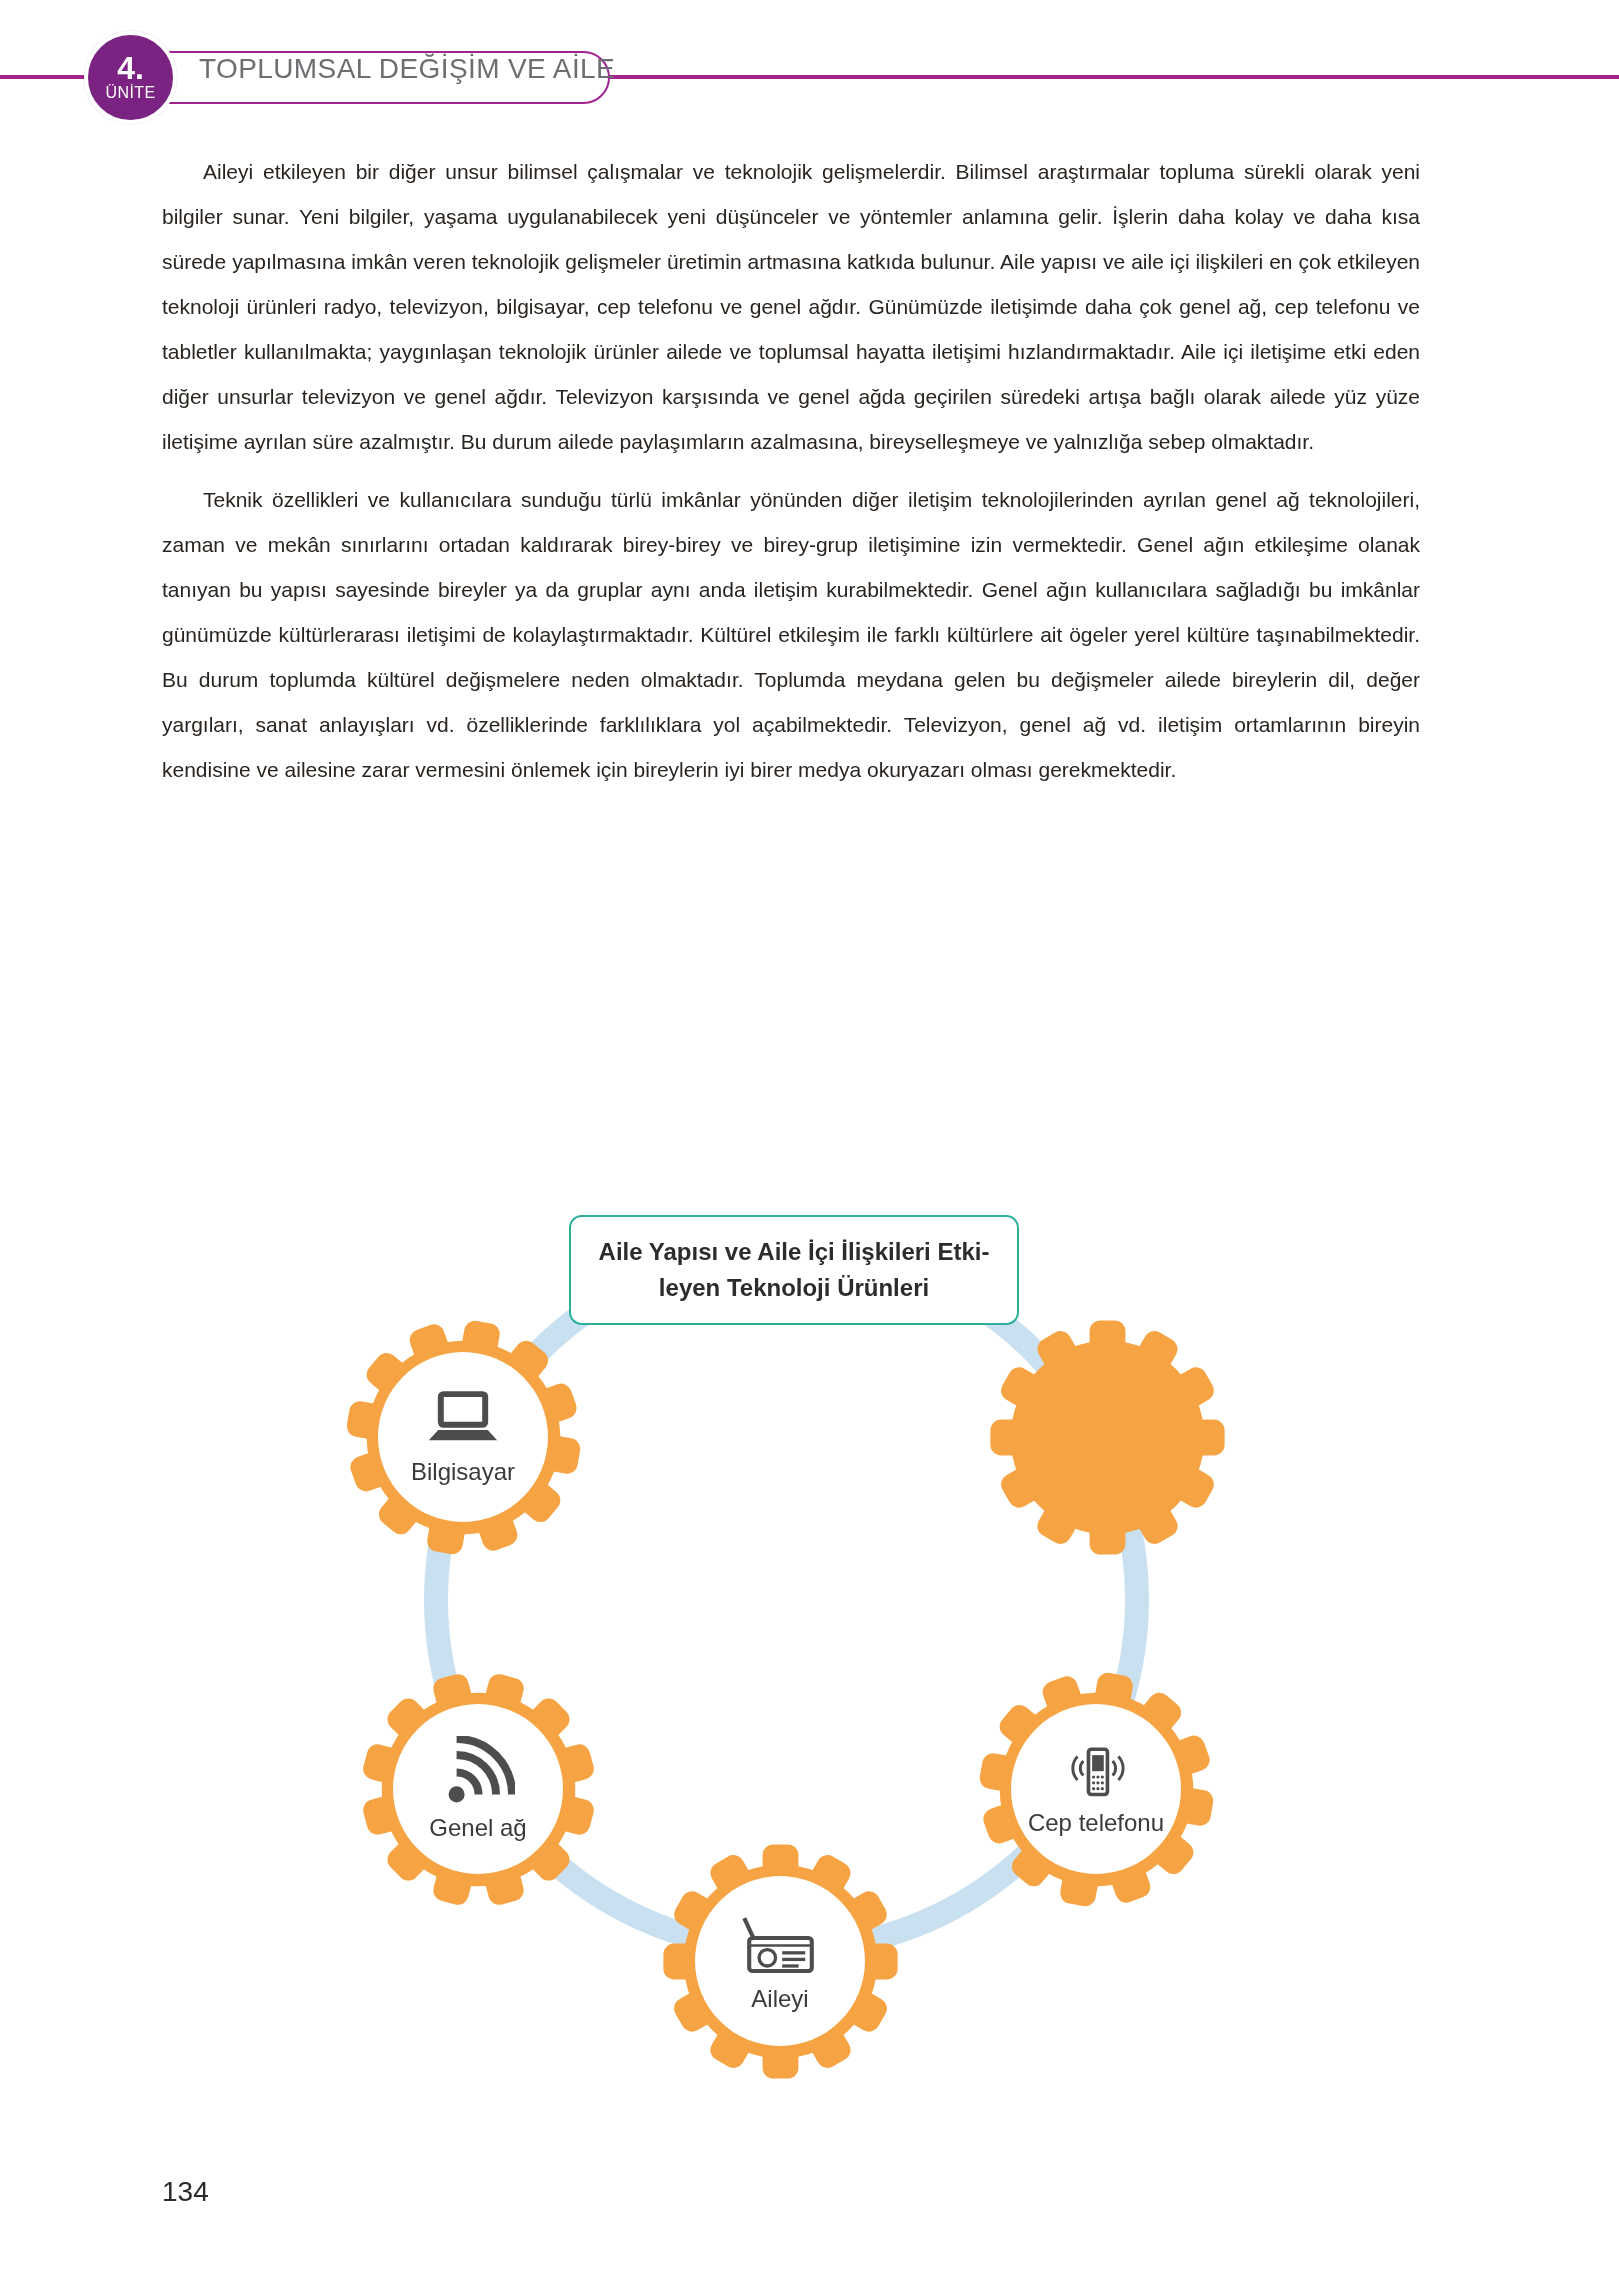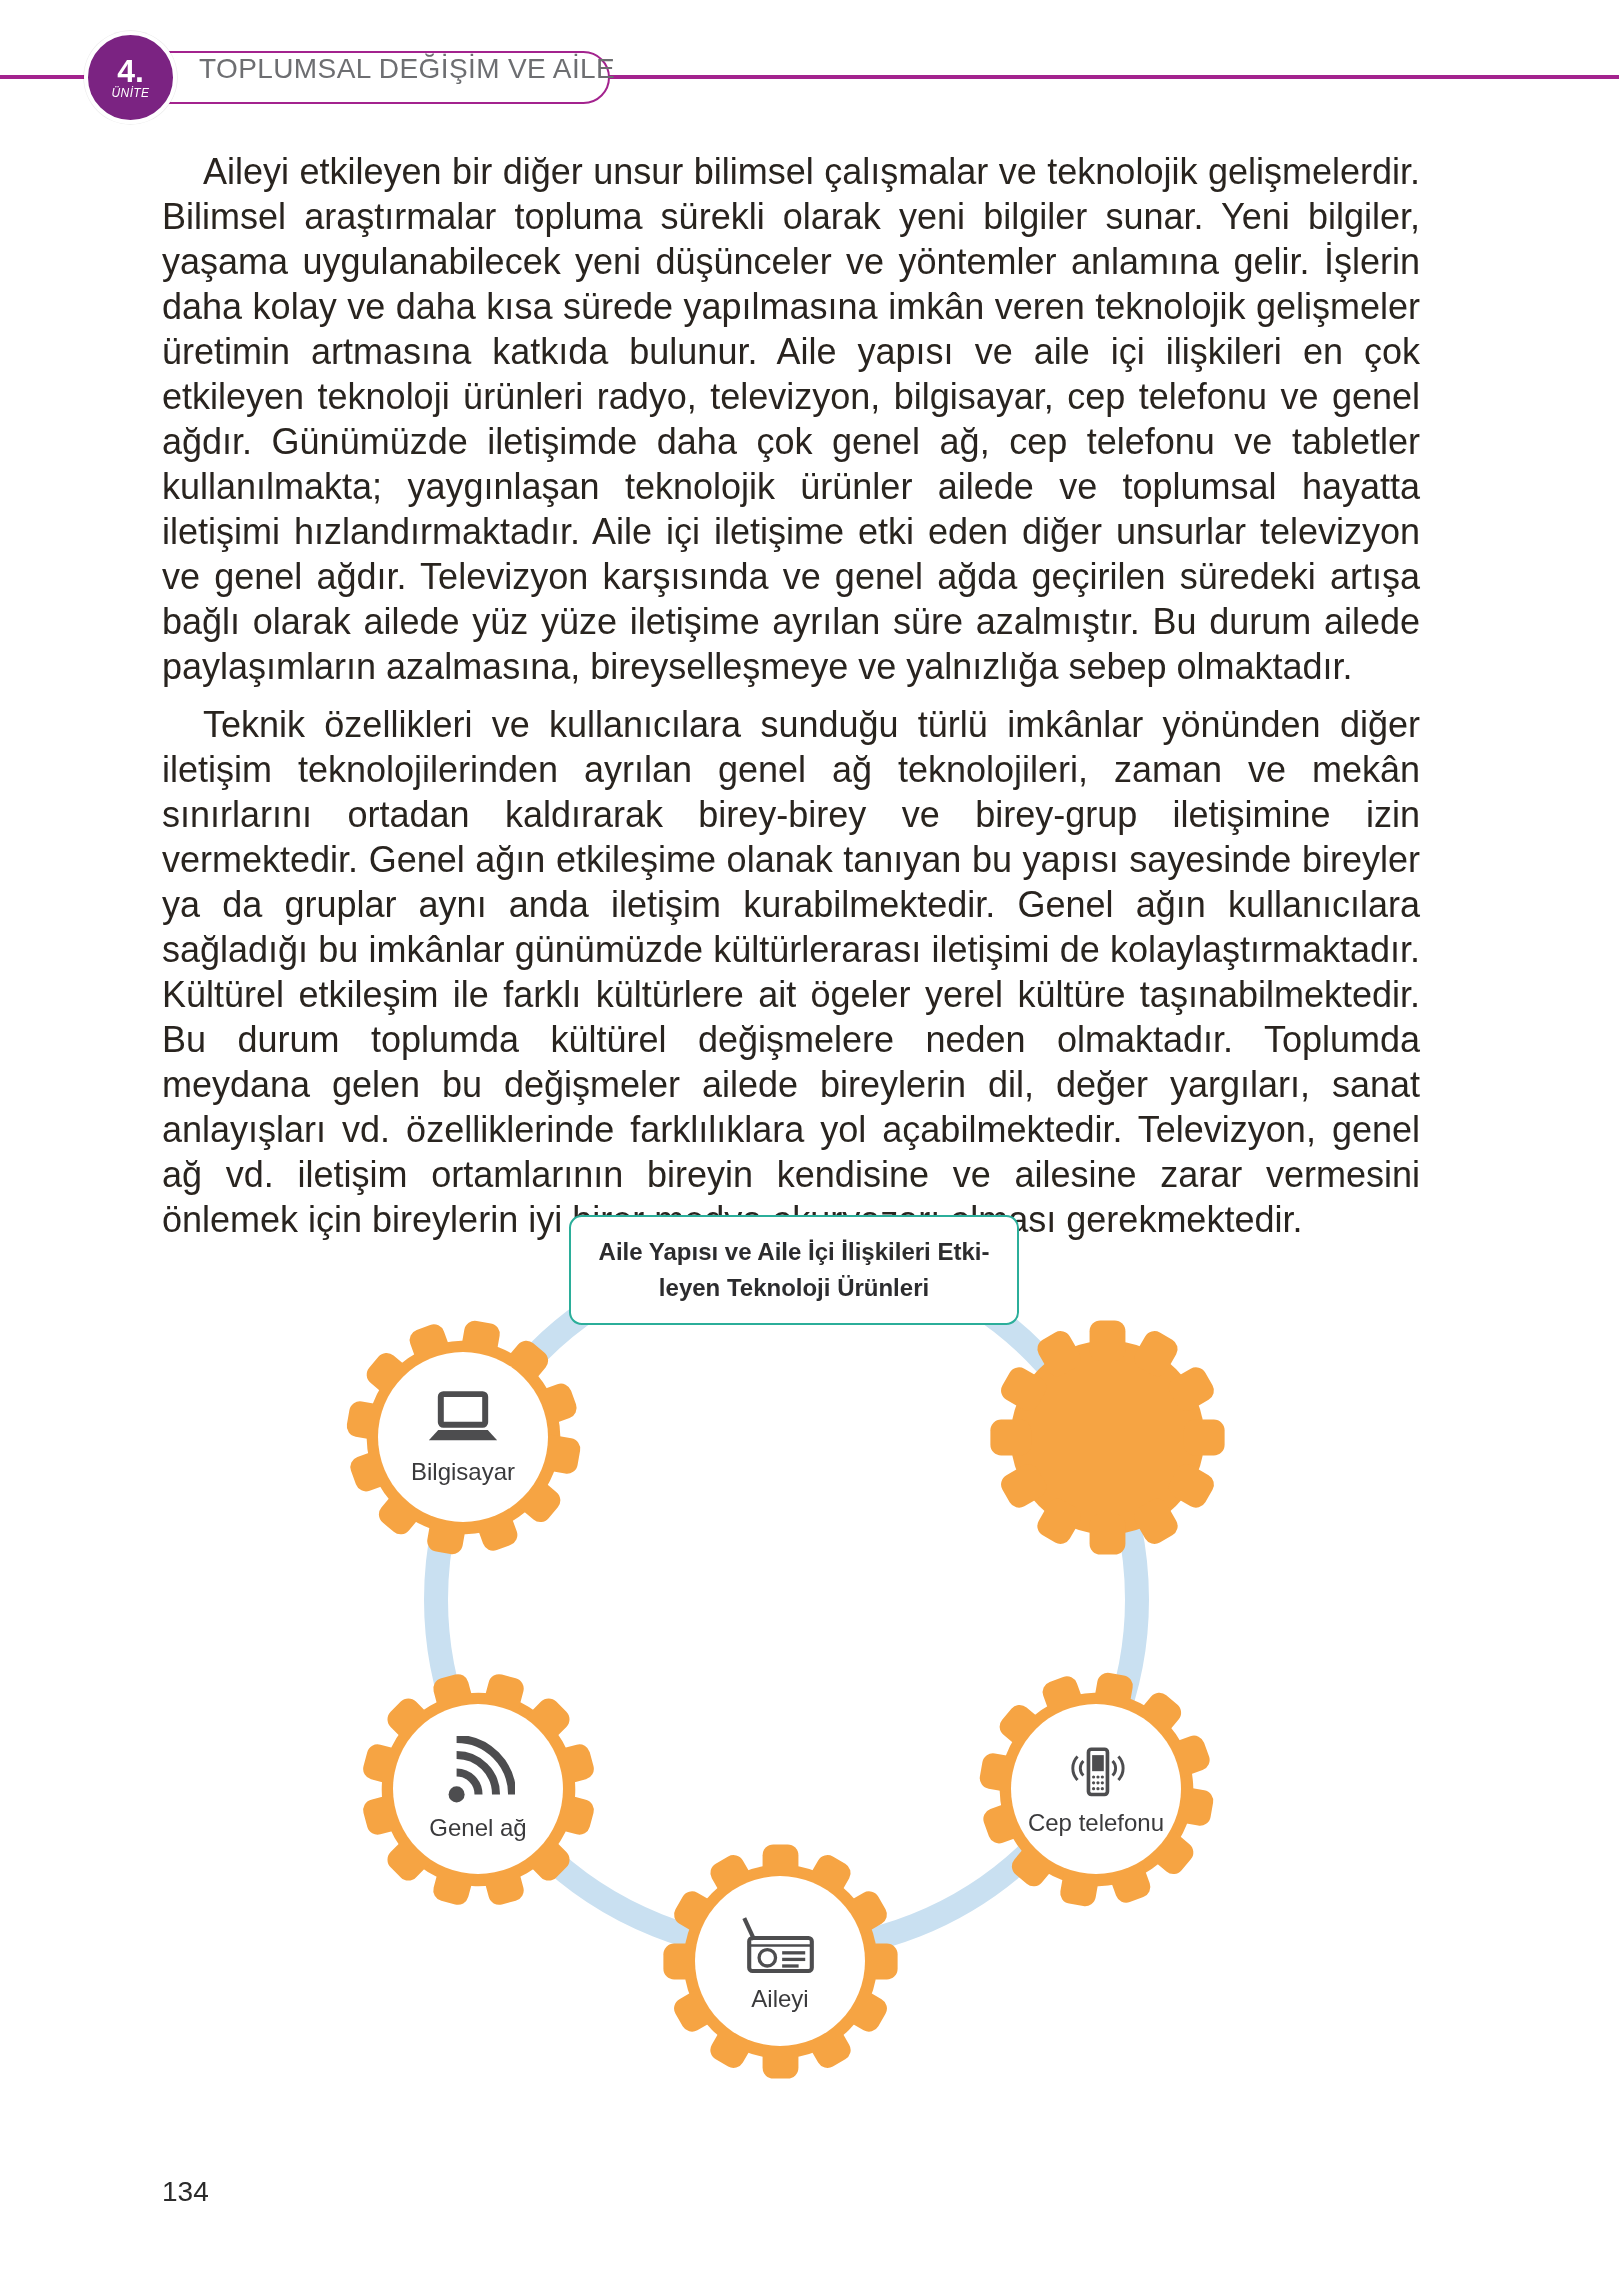--- a/index.html
+++ b/index.html
@@ -27,26 +27,26 @@
     display:flex;align-items:flex-start;padding-left:93px;z-index:2;
   }
   .unit-title{color:var(--title-gray);font-size:28px;letter-spacing:0.4px;white-space:nowrap;}
   .unit-badge{
     position:absolute;left:84px;top:31px;width:93px;height:93px;box-sizing:border-box;
     background:var(--badge-purple);border:4.2px solid #fff;border-radius:50%;
     display:flex;flex-direction:column;align-items:center;justify-content:center;
     color:#fff;z-index:3;box-shadow:0 0 0 0.7px rgba(0,0,0,.08);
   }
   .unit-number{font-size:32px;font-weight:bold;line-height:1;}
-  .unit-label{font-size:12px;line-height:1.15;letter-spacing:0.4px;font-style:italic;}
+  .unit-label{font-size:16px;line-height:1.15;letter-spacing:0.4px;}
 
   
   .body-text{position:absolute;left:162px;top:149px;width:1258px;z-index:1;}
   .body-par{
-    margin:0 0 12.7px 0;font-size:36px;line-height:45px;color:var(--body-text);
+    margin:0 0 12.7px 0;font-size:21px;line-height:45px;color:var(--body-text);
     text-align:justify;text-indent:41px;hyphens:auto;
   }
 
   
   .diagram-ring{
     position:absolute;left:424px;top:1237px;width:725px;height:725px;box-sizing:border-box;
     border:24px solid var(--ring-blue);border-radius:50%;z-index:1;
   }
   .diagram-title{
     position:absolute;left:569px;top:1215px;width:450px;box-sizing:border-box;

